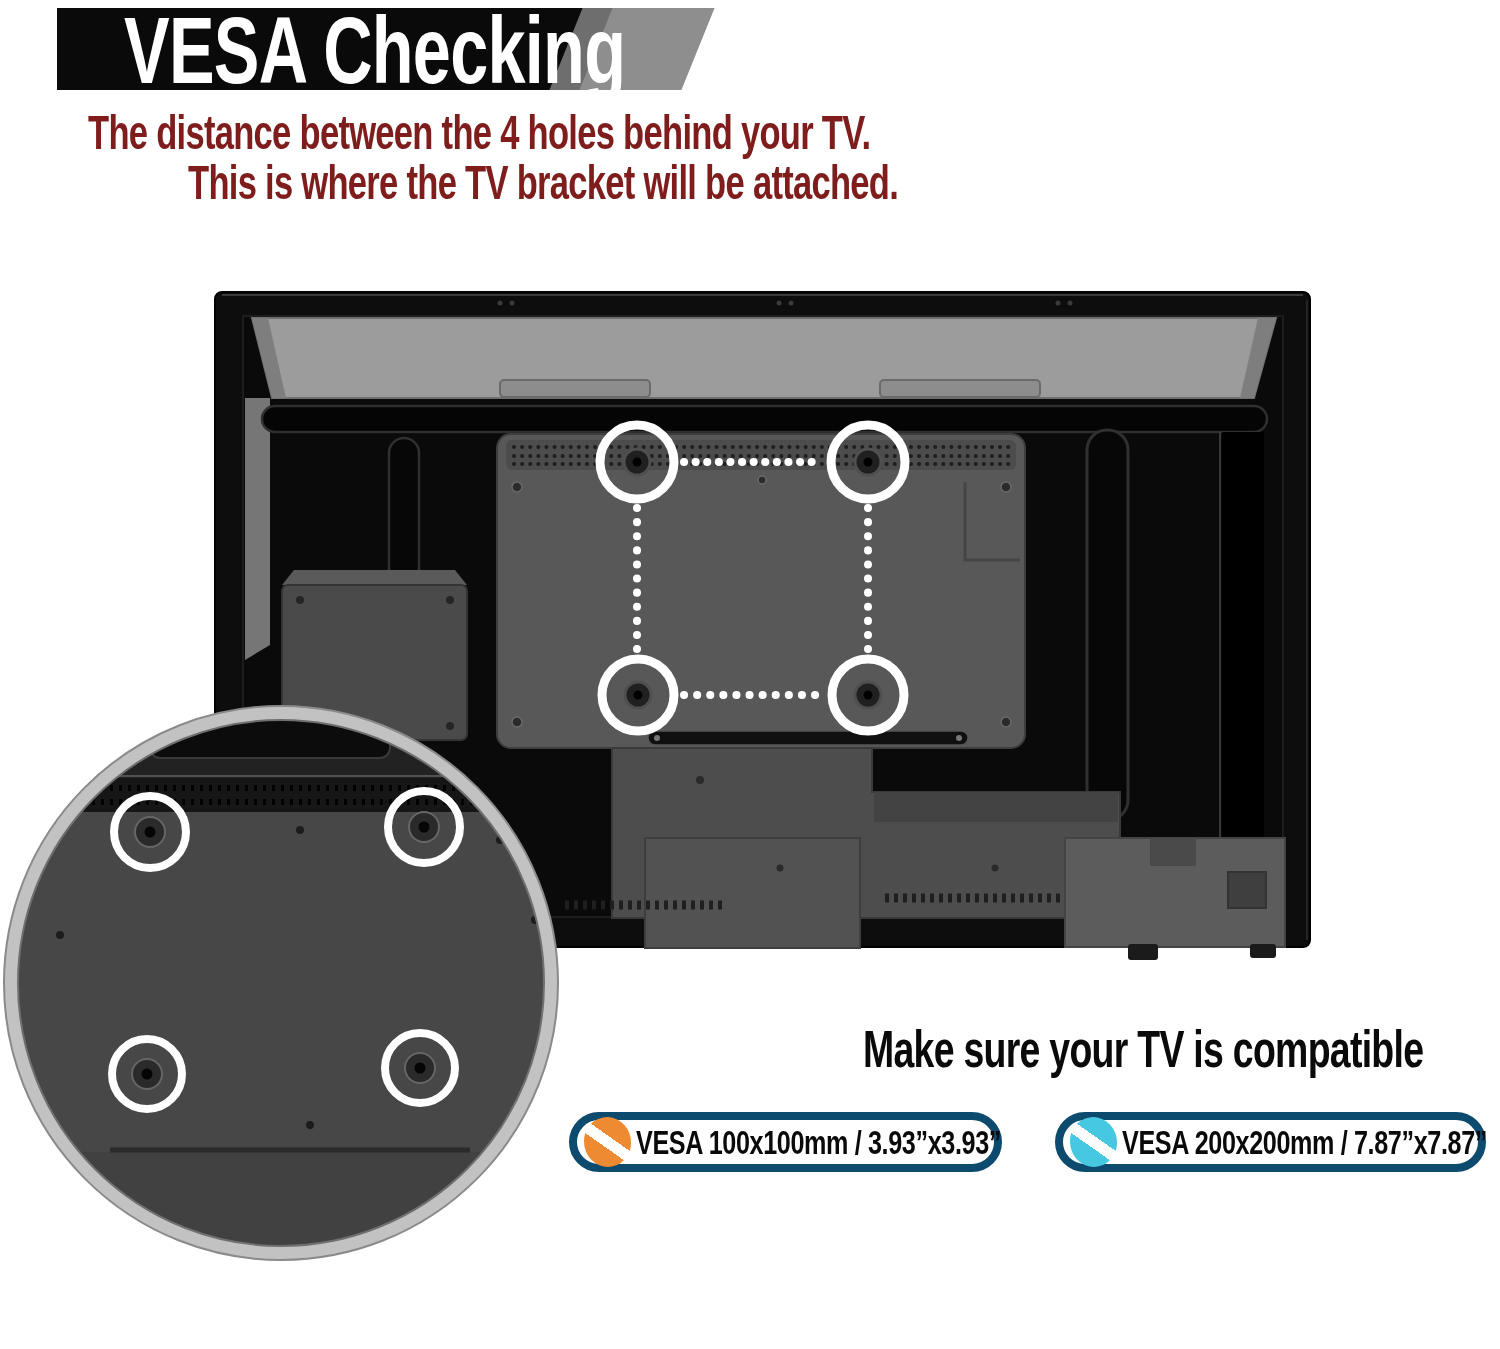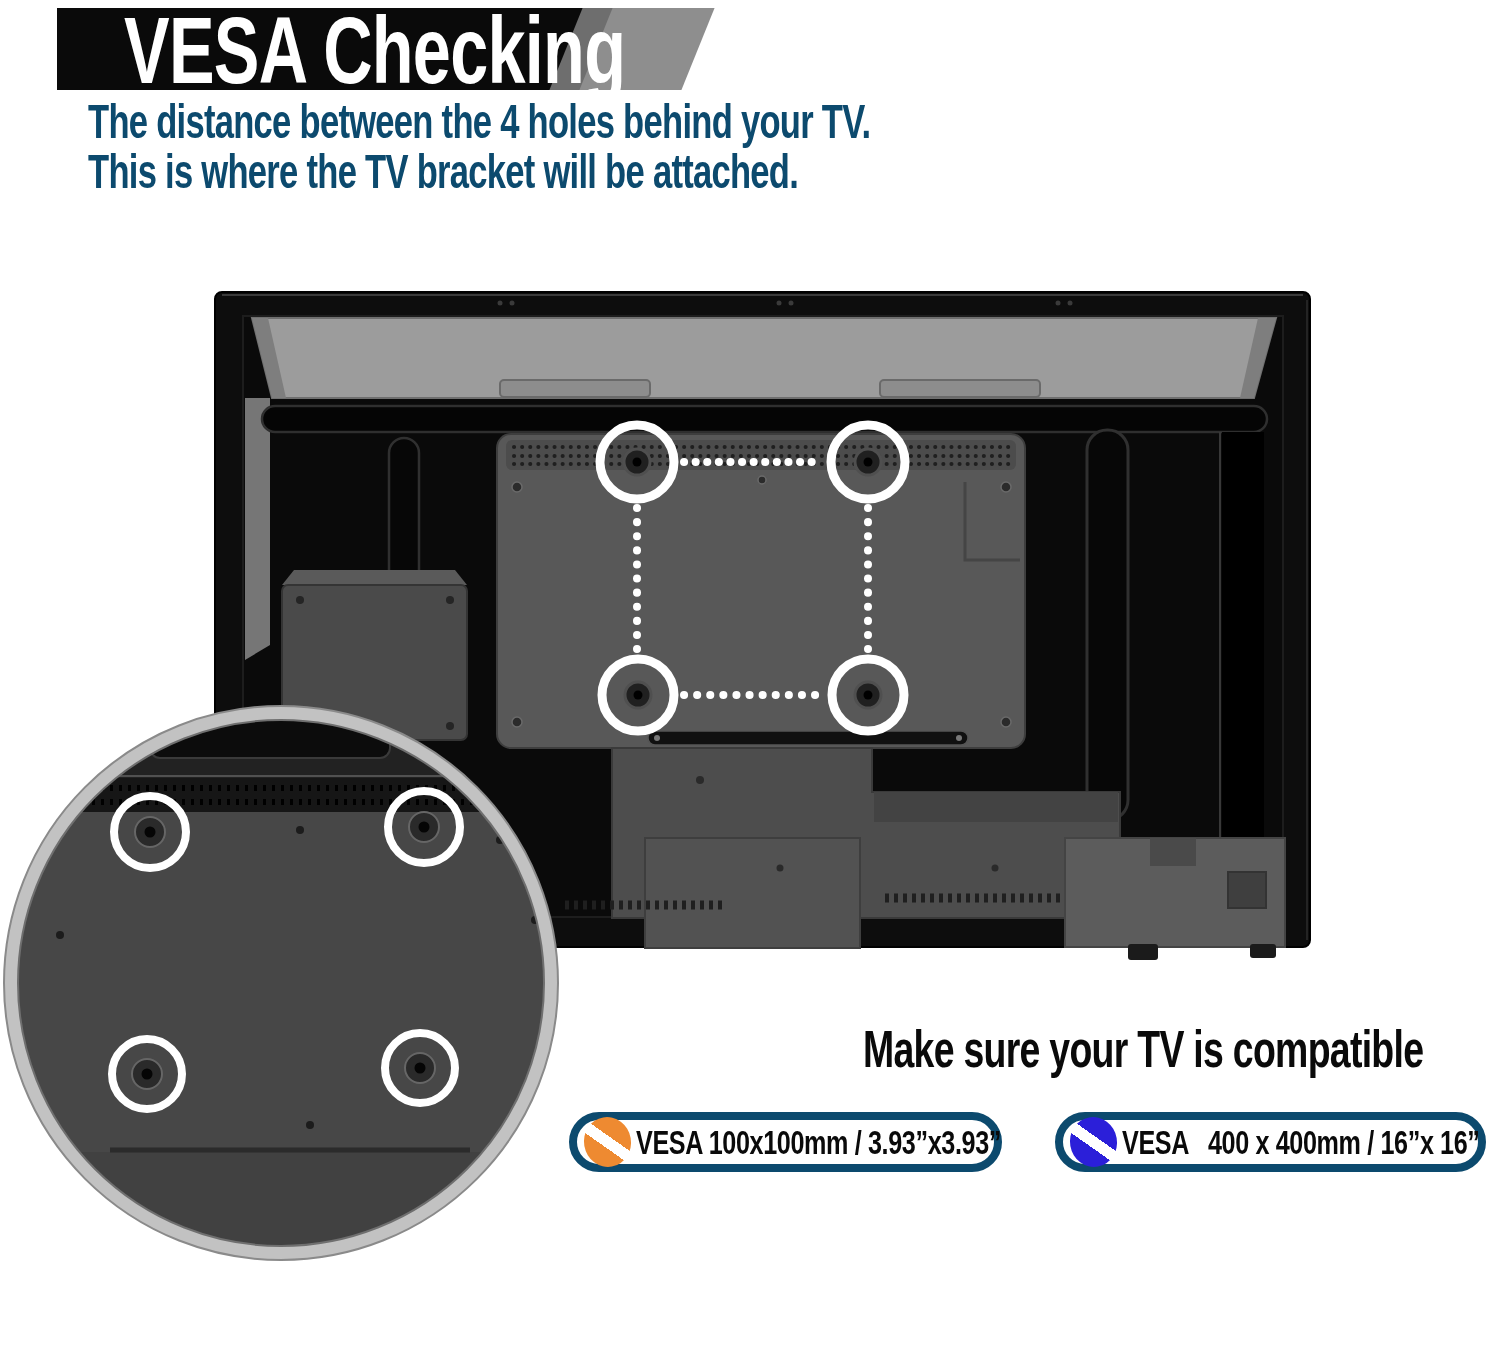--- a/index.html
+++ b/index.html
@@ -12,21 +12,21 @@
   .cond{
     display:inline-block;transform-origin:left top;transform:scaleX(0.72);
     font-weight:bold;white-space:nowrap;letter-spacing:-1px;
   }
   
   .banner{left:57px;top:8px;width:533px;height:82px;background:#0a0a0a;}
   .accent{top:8px;height:82px;transform:skewX(-22deg);}
   .accent-dark{left:566px;width:44px;background:#6e6e6e;}
   .accent-light{left:596px;width:102px;background:#8e8e8e;}
   .title-text{left:124px;top:8px;height:82px;line-height:84px;font-size:95px;color:#ffffff;}
-  .subtitle{left:88px;top:97px;color:#0c4a6e;}
+  .subtitle{left:88px;top:108px;color:#7f1d1d;text-align:right;}
   .subtitle .line{height:50px;line-height:50px;font-size:48px;}
   
   .compat-heading{left:863px;top:1020px;font-size:52px;color:#0a0a0a;line-height:58px;}
   .badge-grid{
     left:569px;top:1112px;width:917px;
     display:grid;grid-template-columns:433px 431px;grid-auto-rows:60px;
     column-gap:53px;row-gap:25px;
   }
   .pill{
     box-sizing:border-box;height:60px;border:8px solid #0c4a6e;border-radius:30px;
@@ -249,16 +249,16 @@
 <div class="abs compat-heading">
   <span class="cond">Make sure your TV is compatible</span>
 </div>
 
 <div class="abs badge-grid">
   <div class="pill">
     <span class="badge-icon" style="--c: #EE8A31;"></span>
     <span class="badge-label">VESA 100x100mm / 3.93”x3.93”</span>
   </div>
   <div class="pill">
-    <span class="badge-icon" style="--c: #2B1FD9;"></span>
-    <span class="badge-label">VESA   400 x 400mm / 16”x 16”</span>
+    <span class="badge-icon" style="--c: #46C7E2;"></span>
+    <span class="badge-label">VESA 200x200mm / 7.87”x7.87”</span>
   </div>
 </div>
 
 </body></html>

